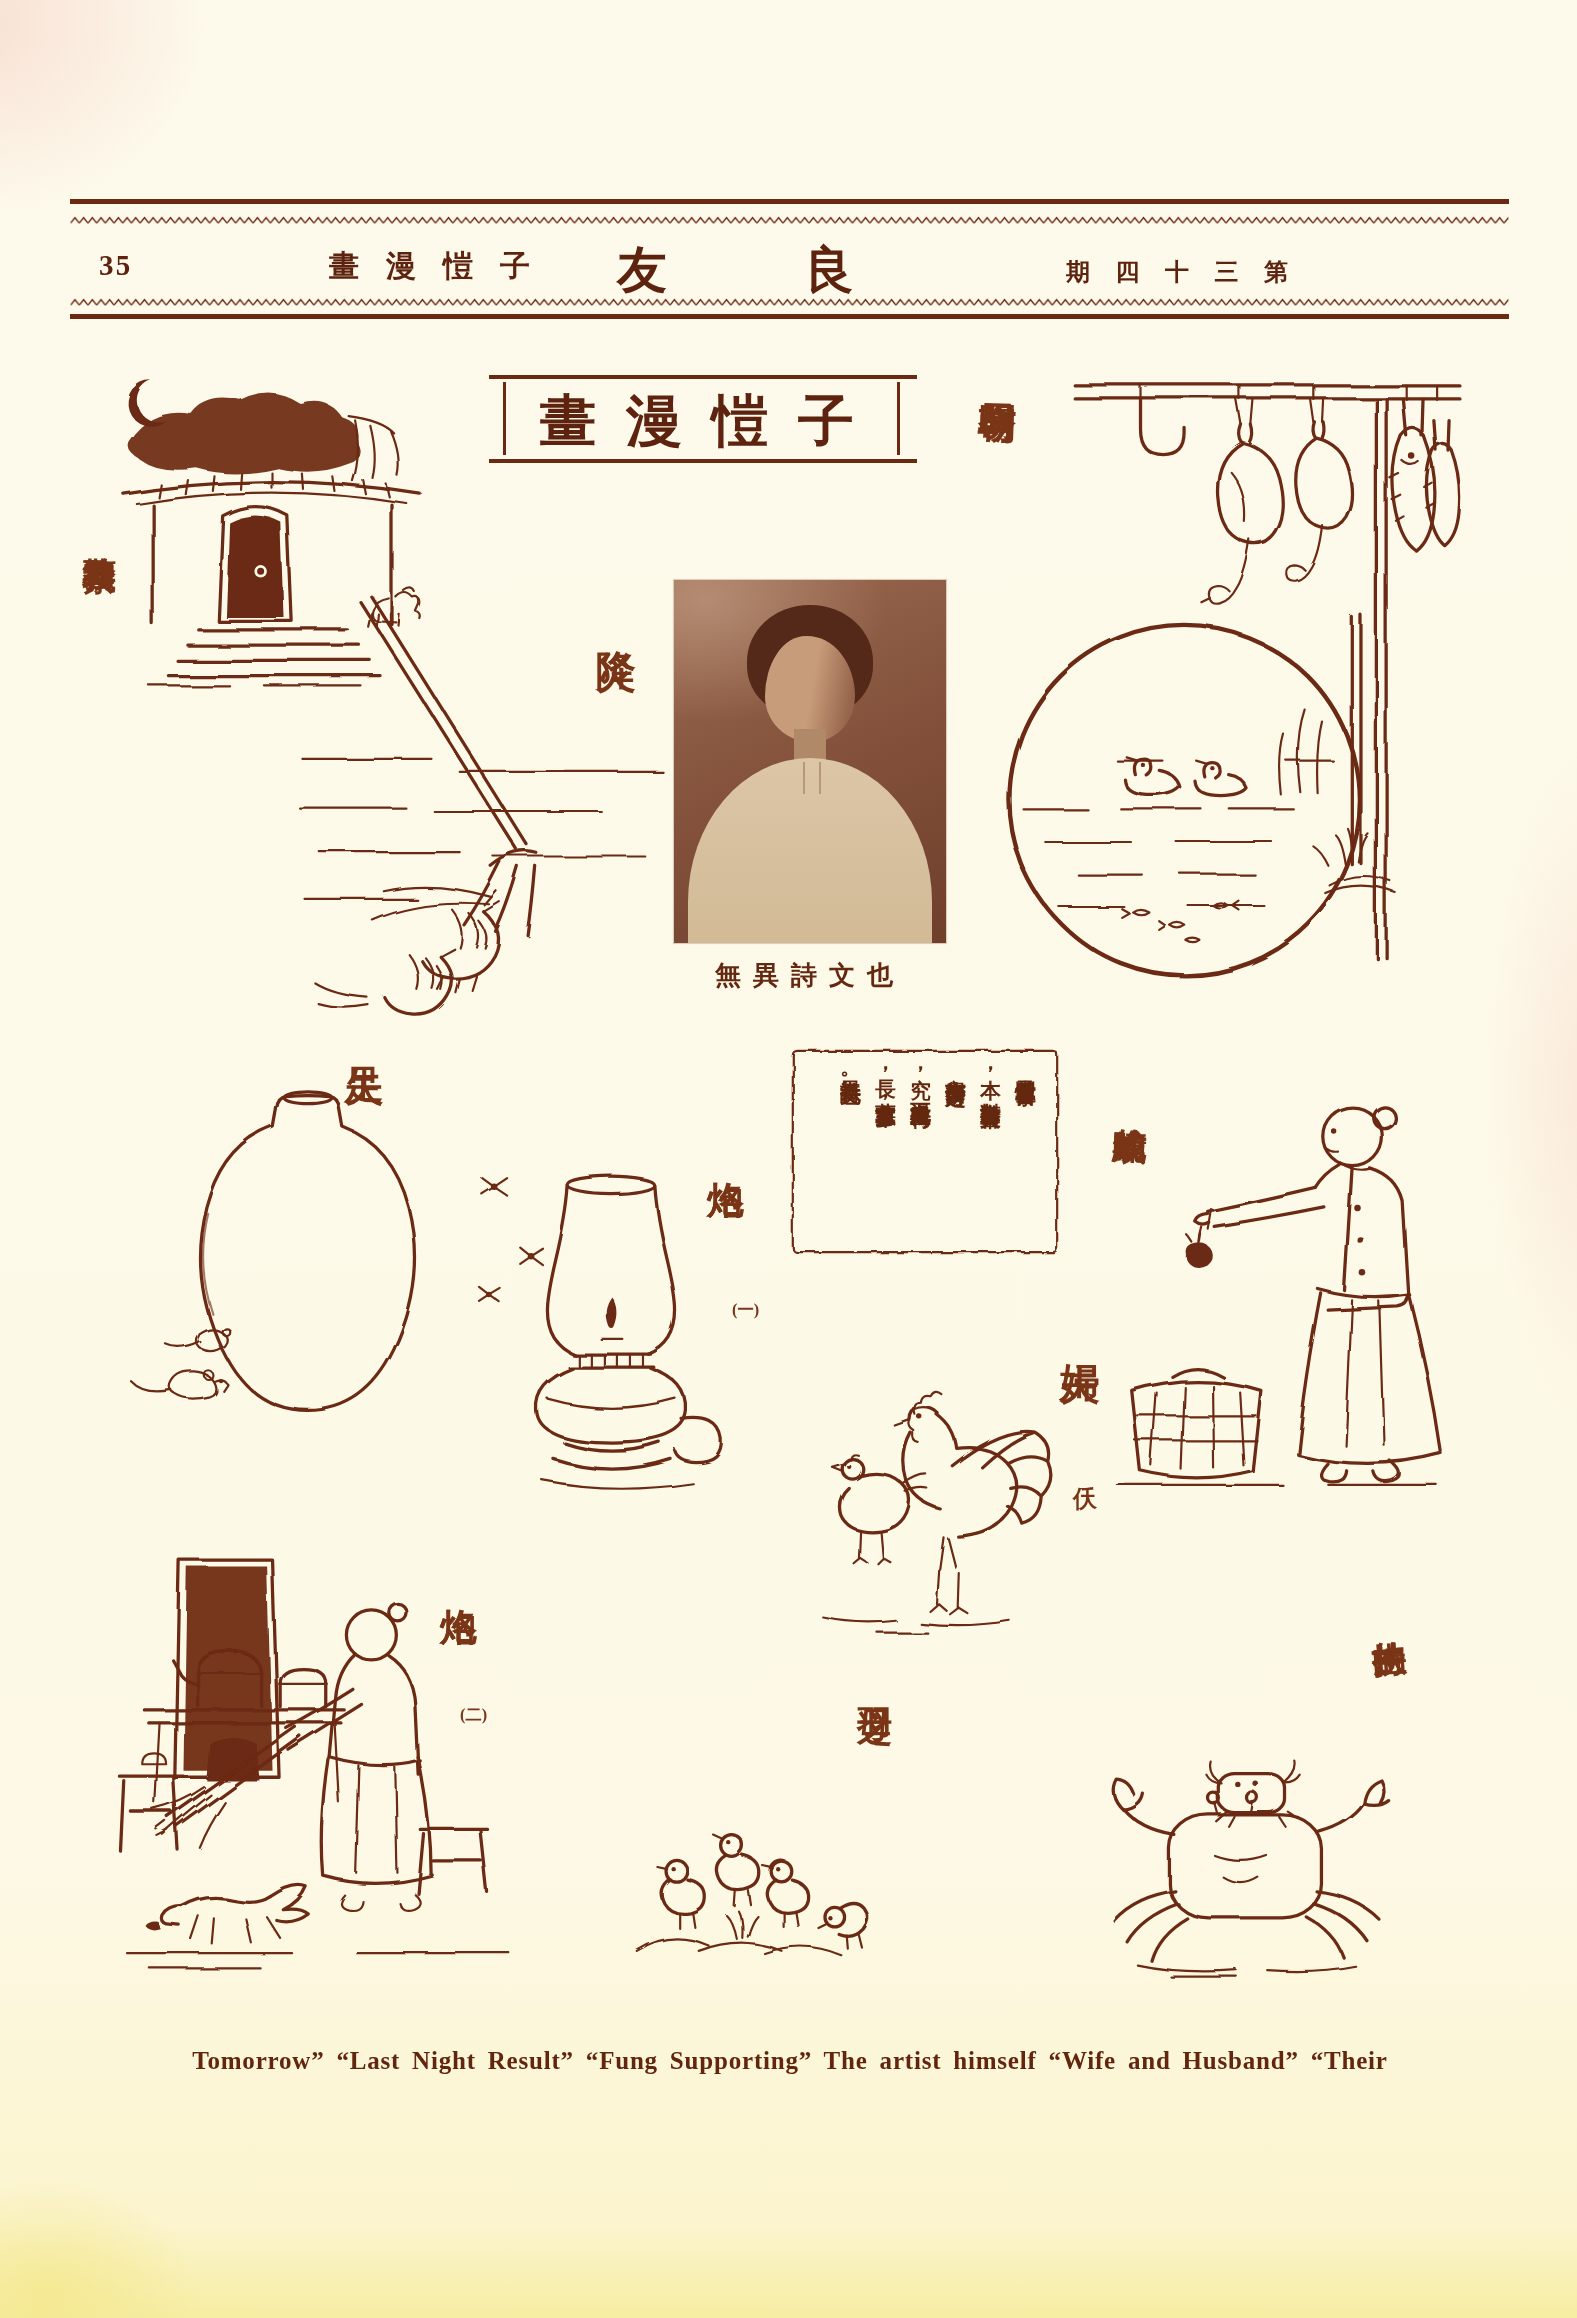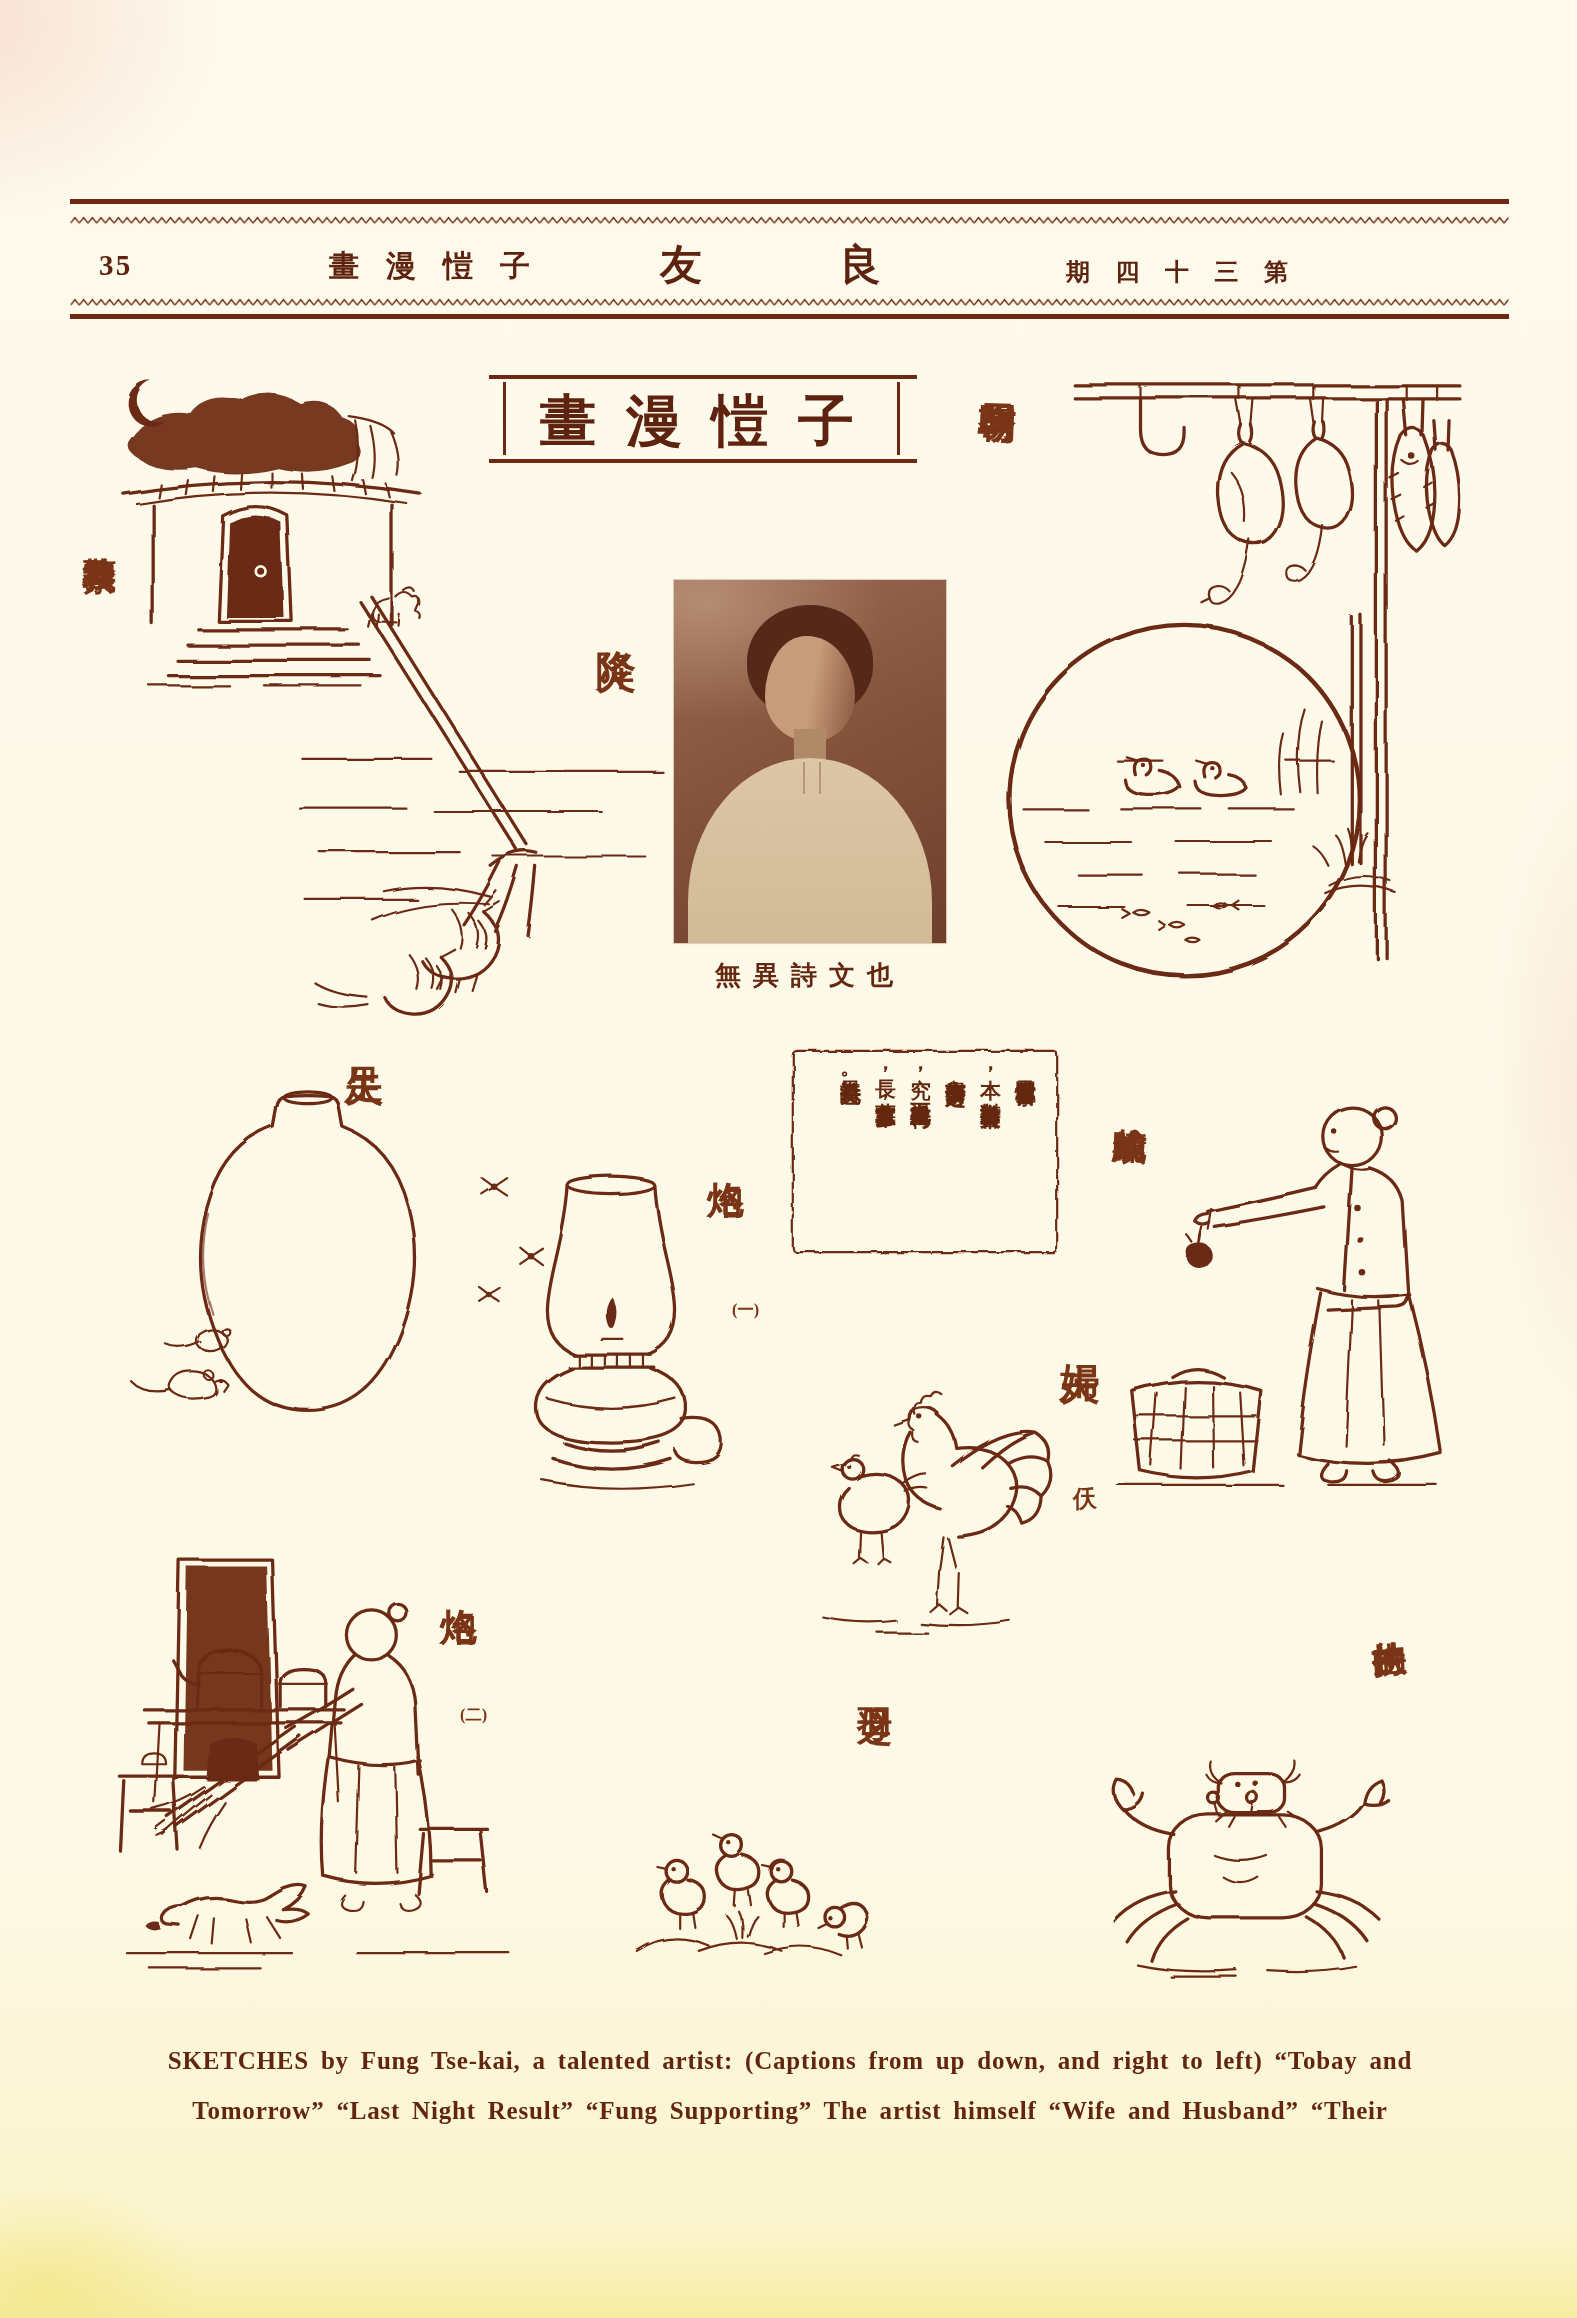--- a/index.html
+++ b/index.html
@@ -81,21 +81,21 @@
     <defs>
         <pattern id="zzp1" width="16" height="16" patternUnits="userSpaceOnUse">
       <path d="M0 13 L8 3 L16 13" fill="none" stroke="#6b2912" stroke-width="2.6"></path>
         </pattern>
       </defs>
     <rect width="2648" height="16" fill="url(#zzp1)"></rect>
   </svg>
 
   <div class="hdr-txt" style="left:99px;top:249px;font-size:29px;letter-spacing:2.2px">35</div>
   <div class="hdr-txt" style="left:329px;top:246px;font-size:30px;letter-spacing:27px">畫漫愷子</div>
-  <div class="hdr-txt" style="left:660px;top:237px;font-size:42px;letter-spacing:137px">友良</div>
+  <div class="hdr-txt" style="left:617px;top:237px;font-size:50px;letter-spacing:137px">友良</div>
   <div class="hdr-txt" style="left:1066px;top:256px;font-size:24px;letter-spacing:25.5px">期四十三第</div>
 
   <svg class="abs" style="left:70px;top:298px" width="1439" height="8.7" viewBox="0 0 2648 16">
     <defs>
         <pattern id="zzp2" width="16" height="16" patternUnits="userSpaceOnUse">
       <path d="M0 13 L8 3 L16 13" fill="none" stroke="#6b2912" stroke-width="2.6"></path>
         </pattern>
       </defs>
     <rect width="2648" height="16" fill="url(#zzp2)"></rect>
   </svg>
@@ -361,18 +361,17 @@
     <path d="M512 254 q72 8 114 50 m-120 -28 q68 22 98 68 m-112 -44 q54 30 70 76"></path>
     <rect x="330" y="36" rx="30" ry="26" width="122" height="72"></rect>
     <circle class="f" cx="366" cy="56" r="5"></circle>
       <circle class="f" cx="398" cy="54" r="5"></circle>
     <path class="thin" d="M336 54 q-26 -16 -20 -40 m20 40 q-20 0 -28 -16 M450 52 q24 -20 20 -40 m-20 40 q20 2 30 -14 m-136 70 l-18 16 m34 -8 l-10 18 m92 -18 l12 18 m4 -28 l18 12"></path>
     <path class="thin" d="M180 388 q84 18 184 10 m58 2 q92 6 162 -8 M242 410 h122"></path>
   </svg>
   <div class="vcap" style="left:1367px;top:1615px;font-size:34px;transform:rotate(-4deg)">生的扶持</div>
 
   <div class="eng">
-    <div>SKETCHES by Fung Tse-kai, a talented artist:  (Captions from up down, and right to left) “Tobay and</div>
     <div>Tomorrow” “Last Night Result” “Fung Supporting” The artist himself “Wife and Husband” “Their</div>
   </div>
 
 </div>
 
 
 </body></html>

